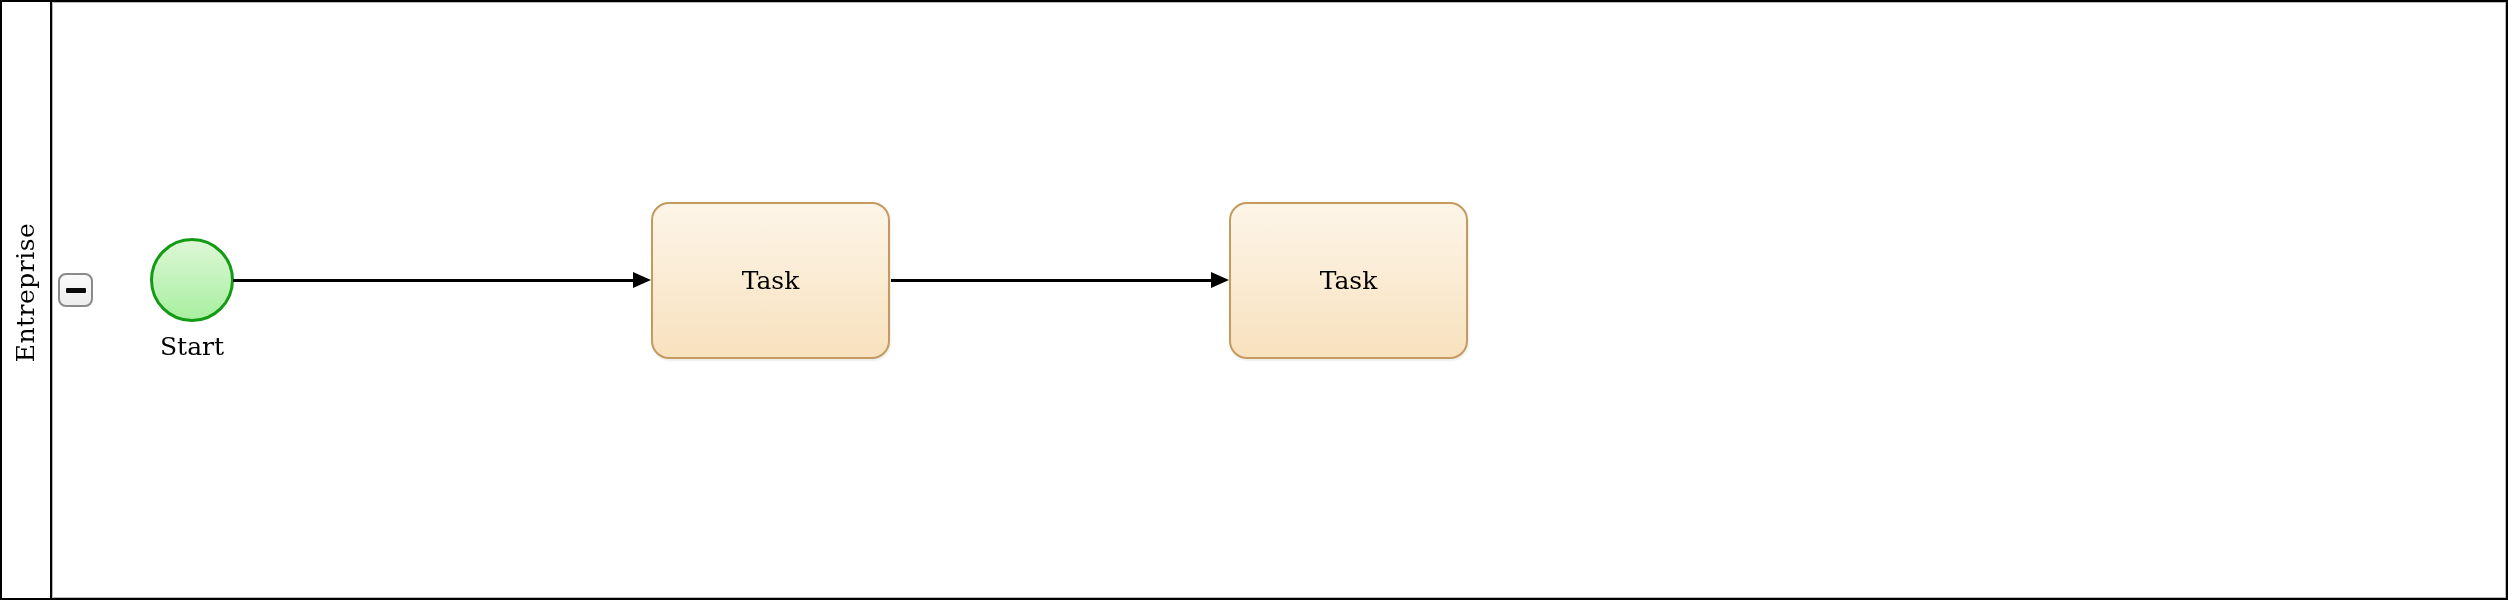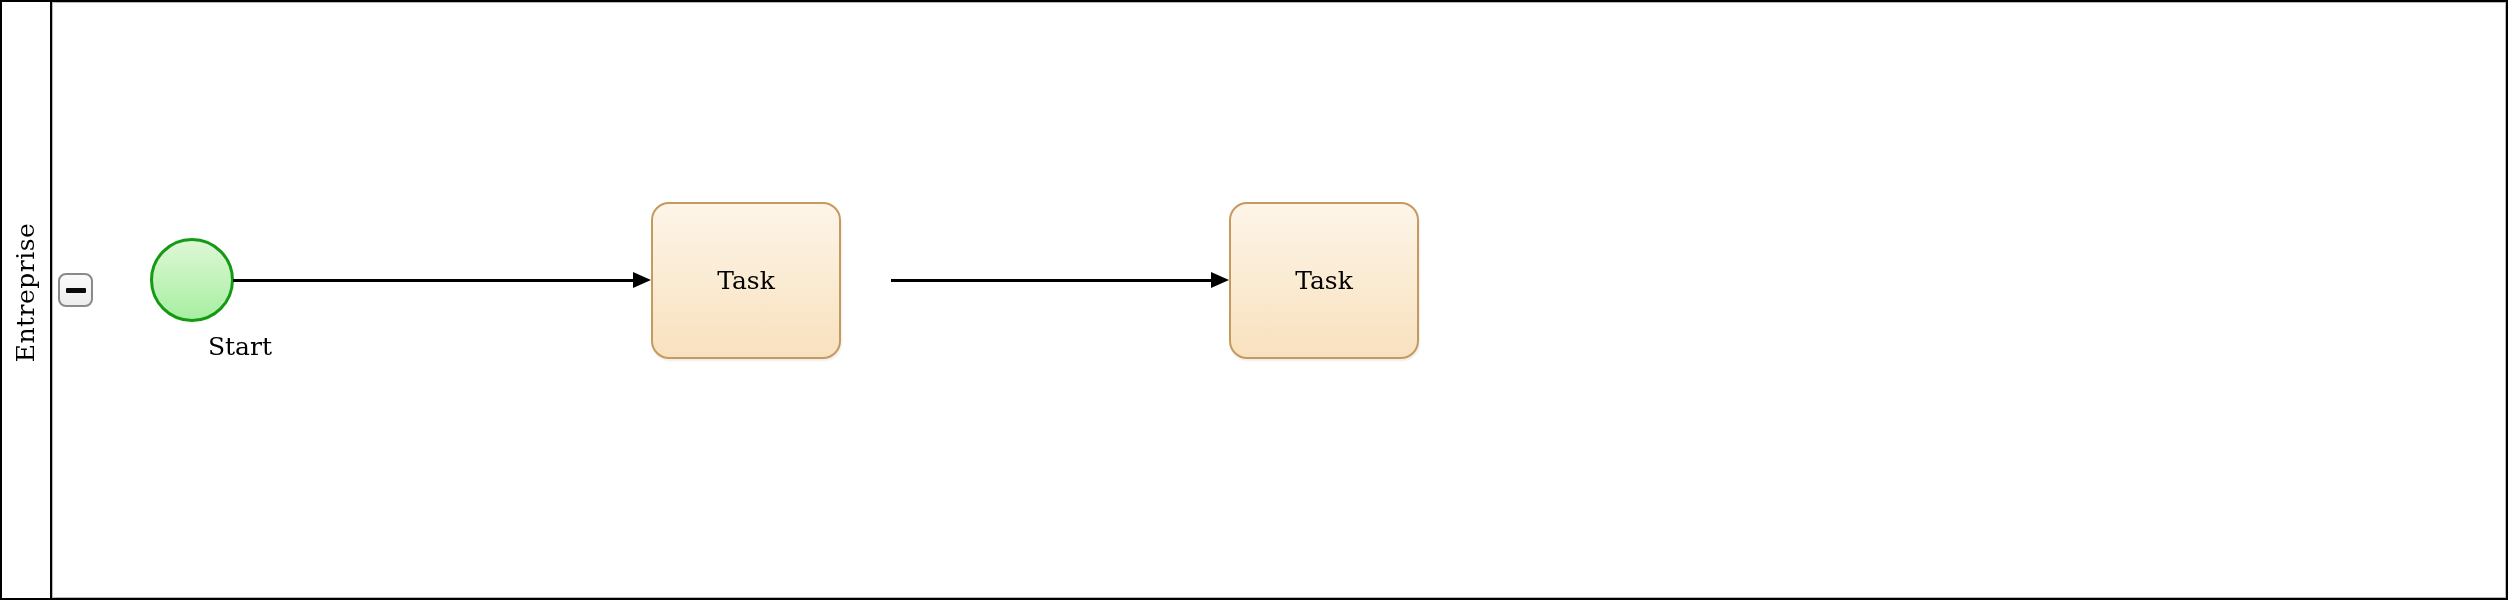--- a/index.html
+++ b/index.html
@@ -95,28 +95,28 @@
     height: 84px;
     border-radius: 50%;
     border: 3px solid var(--event-border, #149a14);
     background: linear-gradient(180deg, var(--event-fill-top, #ddf7d6), var(--event-fill-bottom, #a8efa0));
   }
   .start-label {
     position: absolute;
     left: 112px;
     top: 332px;
     width: 160px;
-    text-align: right;
+    text-align: center;
     font-size: 25px;
   }
 
   
   .task {
     position: absolute;
-    width: 190px;
+    width: 239px;
     height: 157px;
     top: 202px;
     border: 2px solid var(--task-border, #c49a5e);
     border-radius: 18px;
     background: linear-gradient(180deg, var(--task-fill-top, #fdf5e8), var(--task-fill-bottom, #f8e1be));
     display: flex;
     align-items: center;
     justify-content: center;
     box-shadow: 1px 2px 2px rgba(0,0,0,0.07);
   }

